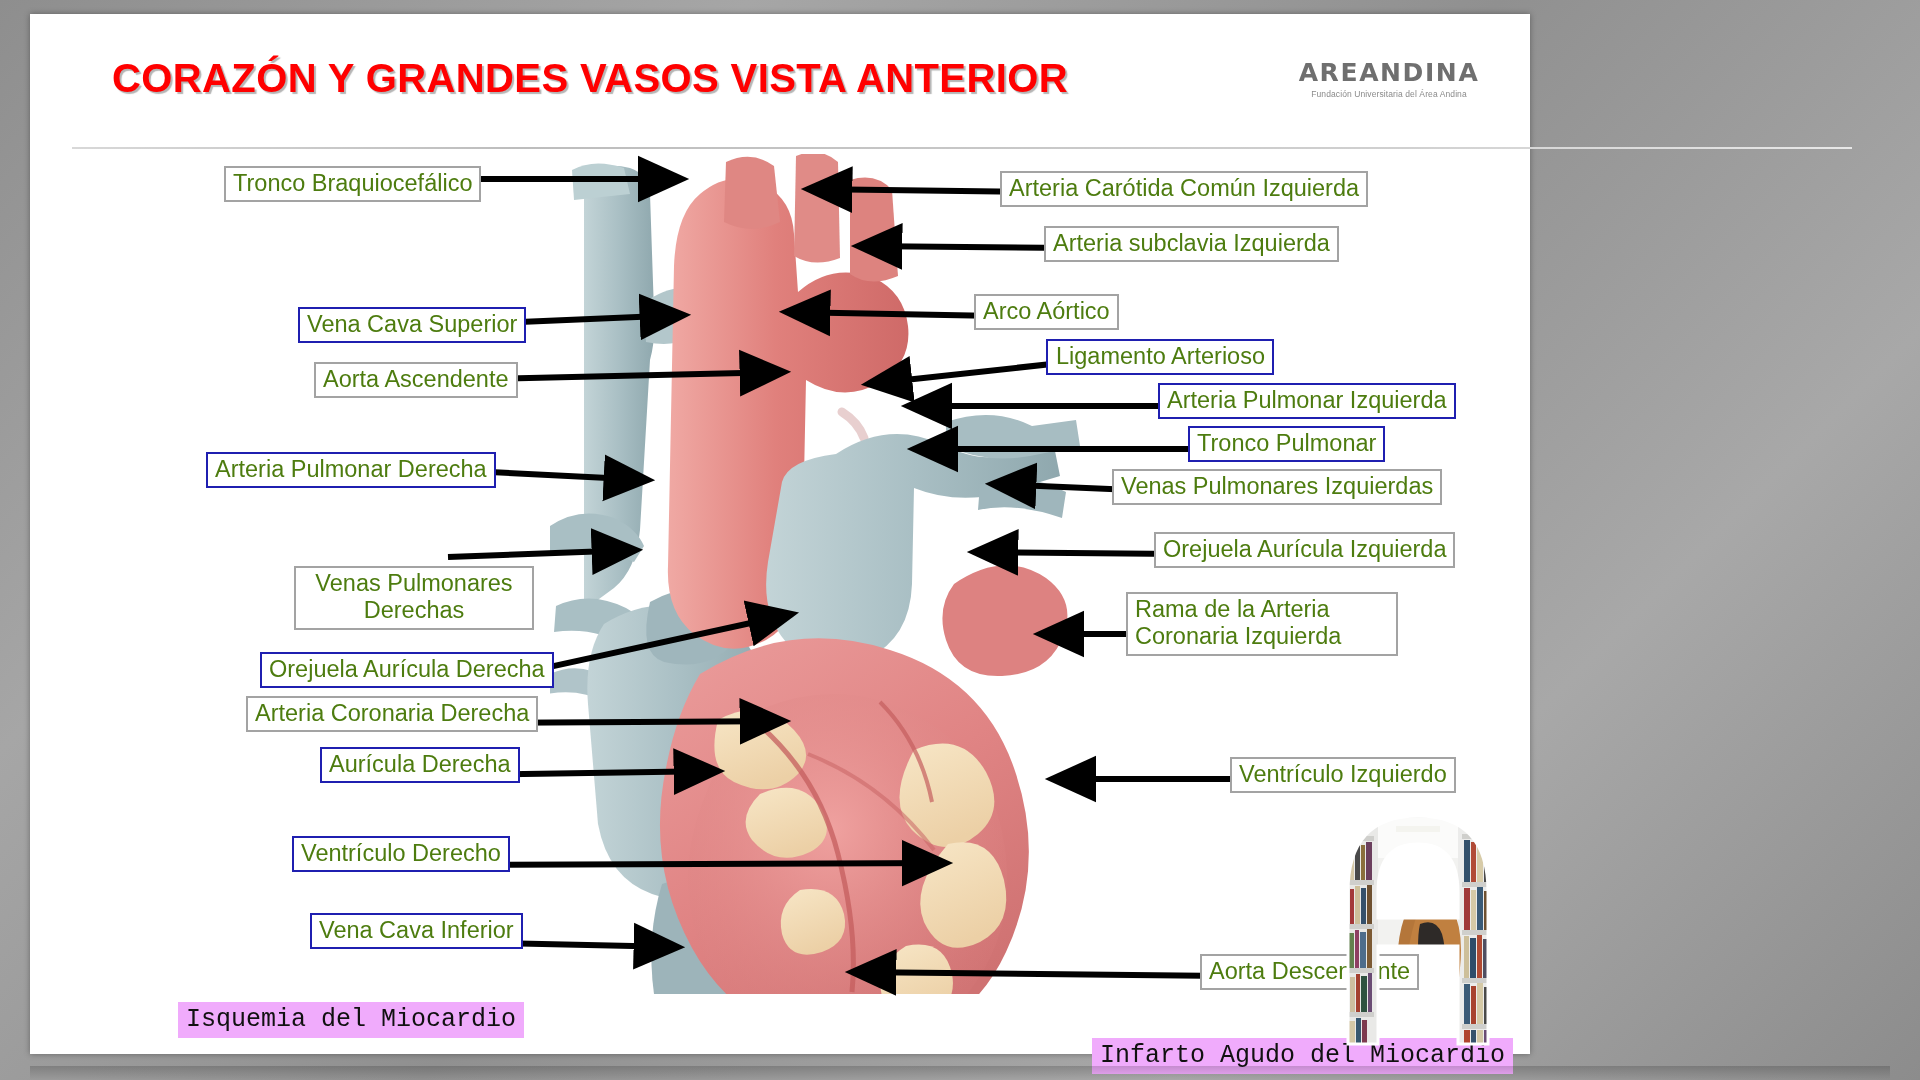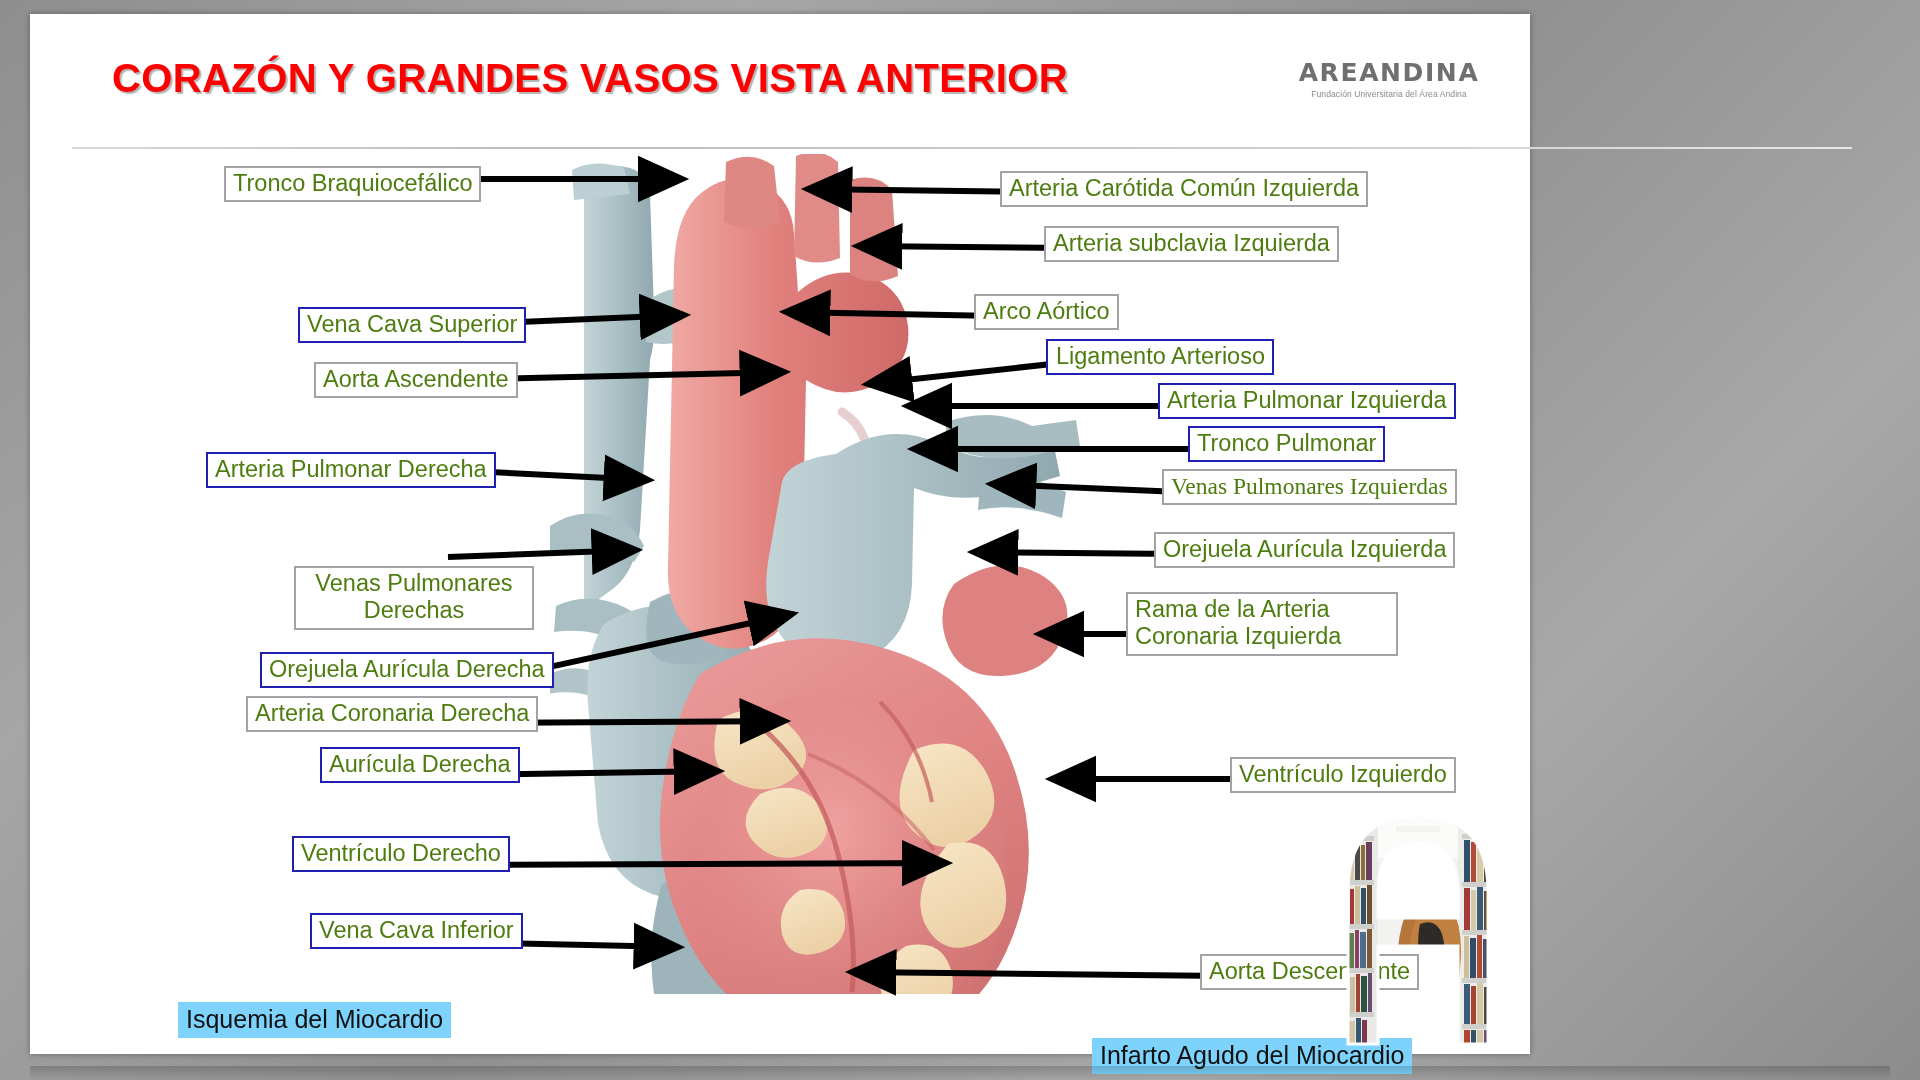--- a/index.html
+++ b/index.html
@@ -51,24 +51,24 @@
     color:#4d7c0f;
     padding:2px 7px 3px 7px;
     white-space:nowrap;
     box-sizing:border-box;
   }
   .label.vein{border-color:#1f1fb0;}
   .label.two-line{white-space:normal;text-align:center;}
   .label.two-line.left{text-align:left;}
   .hl{
     position:absolute;
-    background:#7dd3fc;
+    background:#f0abfc;
     border:none;
     font-size:25px;color:#111111;
-    padding:3px 8px 4px 8px;white-space:nowrap;
+    padding:3px 8px 4px 8px;white-space:nowrap;font-family:Liberation Mono, monospace;
   }
   
   #leaders{position:absolute;left:0;top:0;width:1860px;height:1040px;pointer-events:none;}
   
   #brandmark{position:absolute;right:6px;bottom:8px;width:212px;height:250px;}
   #brandmark svg{width:100%;height:100%;display:block;}
   #footer-shadow{
     position:absolute;left:30px;bottom:0;width:1860px;height:14px;
     background:linear-gradient(to bottom,rgba(0,0,0,.18),rgba(0,0,0,0));
   }
@@ -226,21 +226,21 @@
     <div class="label" style="left:1014px;top:212px;">Arteria subclavia Izquierda</div>
 
     <div class="label" style="left:944px;top:280px;">Arco Aórtico</div>
 
     <div class="label vein" style="left:1016px;top:325px;padding-left:8px;">Ligamento Arterioso</div>
 
     <div class="label vein" style="left:1128px;top:369px;">Arteria Pulmonar Izquierda</div>
 
     <div class="label vein" style="left:1158px;top:412px;">Tronco Pulmonar</div>
 
-    <div class="label" style="left:1132px;top:455px;font-family:Liberation Serif, serif;">Venas Pulmonares Izquierdas</div>
+    <div class="label" style="left:1082px;top:455px;">Venas Pulmonares Izquierdas</div>
 
     <div class="label" style="left:1124px;top:518px;">Orejuela Aurícula Izquierda</div>
 
     <div class="label two-line left" style="left:1096px;top:578px;width:272px;">
       <span>Rama de la Arteria</span><br>
       <span>Coronaria Izquierda</span>
     </div>
 
     <div class="label" style="left:1200px;top:743px;">Ventrículo Izquierdo</div>
 

